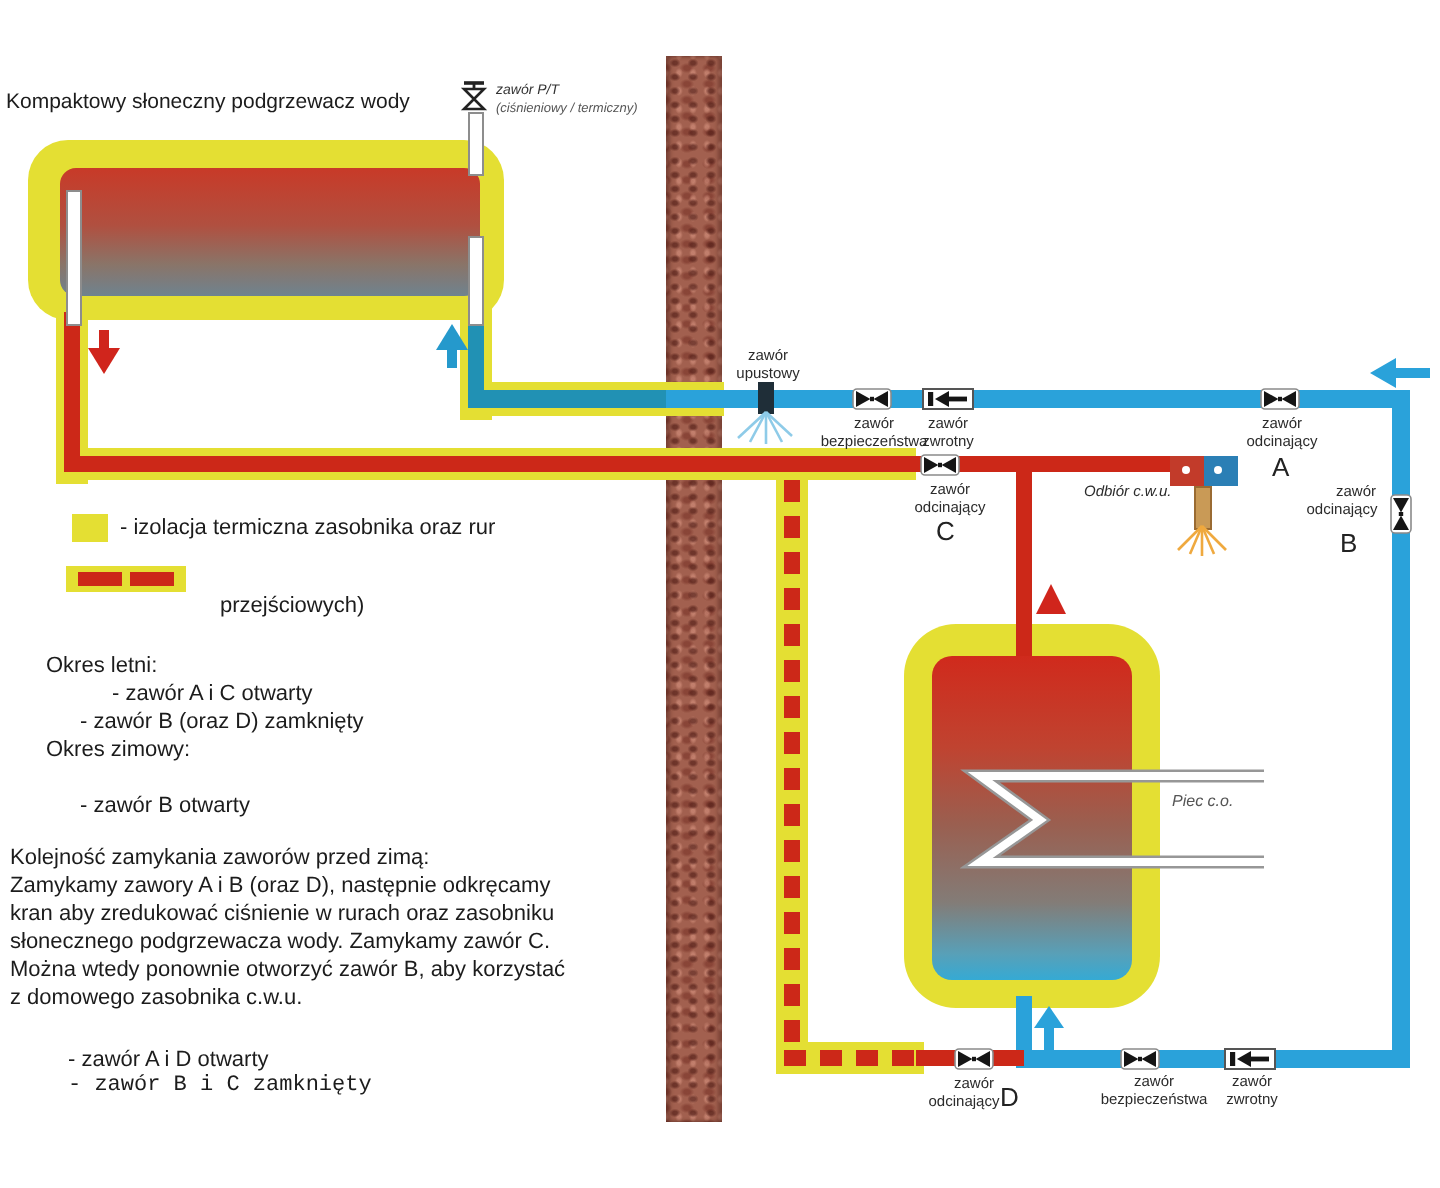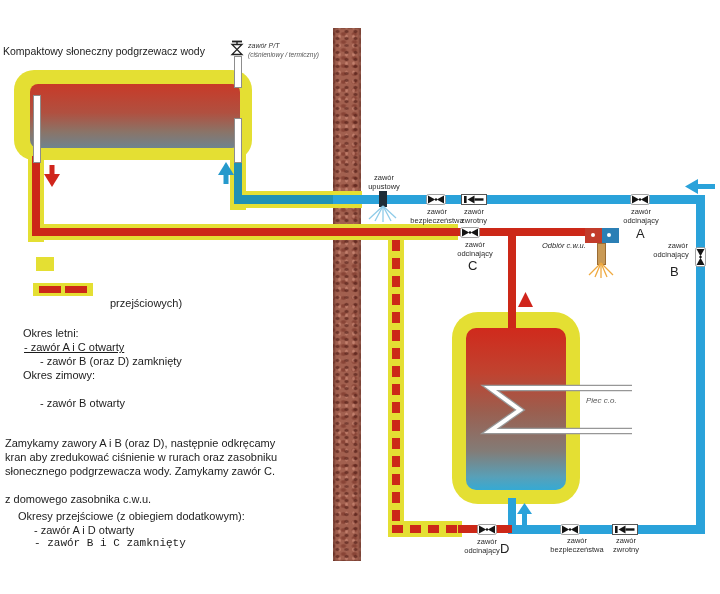--- a/index.html
+++ b/index.html
@@ -226,34 +226,36 @@
       <path d="M17,1 L5,13"></path>
         <path d="M17,1 L11,15"></path>
         <path d="M17,1 L17,16"></path>
         <path d="M17,1 L23,15"></path>
         <path d="M17,1 L29,13"></path>
     </g>
   </svg>
   <div class="lbl2" style="left:542px;top:242px;">Odbiór c.w.u.</div>
 
   <div class="legend-square"></div>
+  <div class="body" style="left:60px;top:257px;">- izolacja termiczna zasobnika oraz rur</div>
   <div class="legend-bar">
     <div class="legend-dash" style="left:6px;"></div>
     <div class="legend-dash" style="left:32px;"></div>
   </div>
   <div class="body" style="left:110px;top:296px;">przejściowych)</div>
 
   <div class="body" style="left:23px;top:326px;">Okres letni:</div>
-  <div class="body" style="left:24px;top:340px;text-decoration:underline;">- zawór A i C otwarty</div>
+  <div class="body" style="left:56px;top:340px;">- zawór A i C otwarty</div>
   <div class="body" style="left:40px;top:354px;">- zawór B (oraz D) zamknięty</div>
   <div class="body" style="left:23px;top:368px;">Okres zimowy:</div>
   <div class="body" style="left:40px;top:396px;">- zawór B otwarty</div>
 
+  <div class="body" style="left:5px;top:422px;">Kolejność zamykania zaworów przed zimą:</div>
   <div class="body" style="left:5px;top:436px;">Zamykamy zawory A i B (oraz D), następnie odkręcamy</div>
   <div class="body" style="left:5px;top:450px;">kran aby zredukować ciśnienie w rurach oraz zasobniku</div>
   <div class="body" style="left:5px;top:464px;">słonecznego podgrzewacza wody. Zamykamy zawór C.</div>
+  <div class="body" style="left:5px;top:478px;">Można wtedy ponownie otworzyć zawór B, aby korzystać</div>
   <div class="body" style="left:5px;top:492px;">z domowego zasobnika c.w.u.</div>
 
-  <div class="body" style="left:18px;top:509px;">Okresy przejściowe (z obiegiem dodatkowym):</div>
   <div class="body" style="left:34px;top:523px;">- zawór A i D otwarty</div>
   <div class="body" style="left:34px;top:536px;font-family:Liberation Mono, monospace;">- zawór B i C zamknięty</div>
 
 </div>
 
 </body></html>

